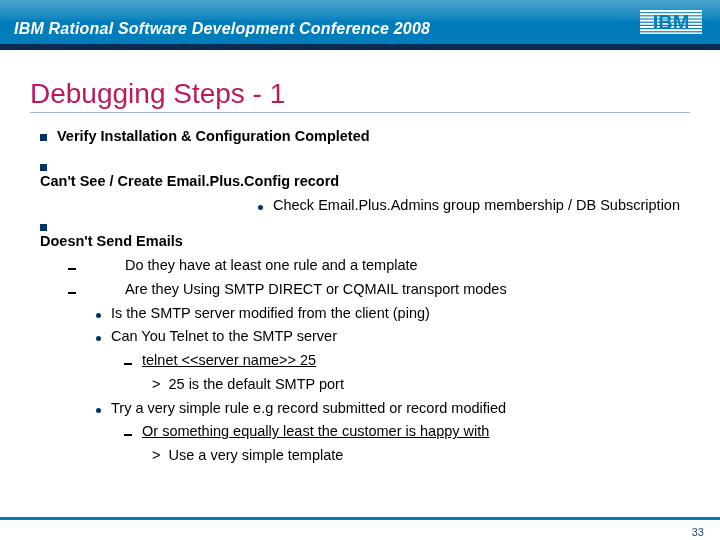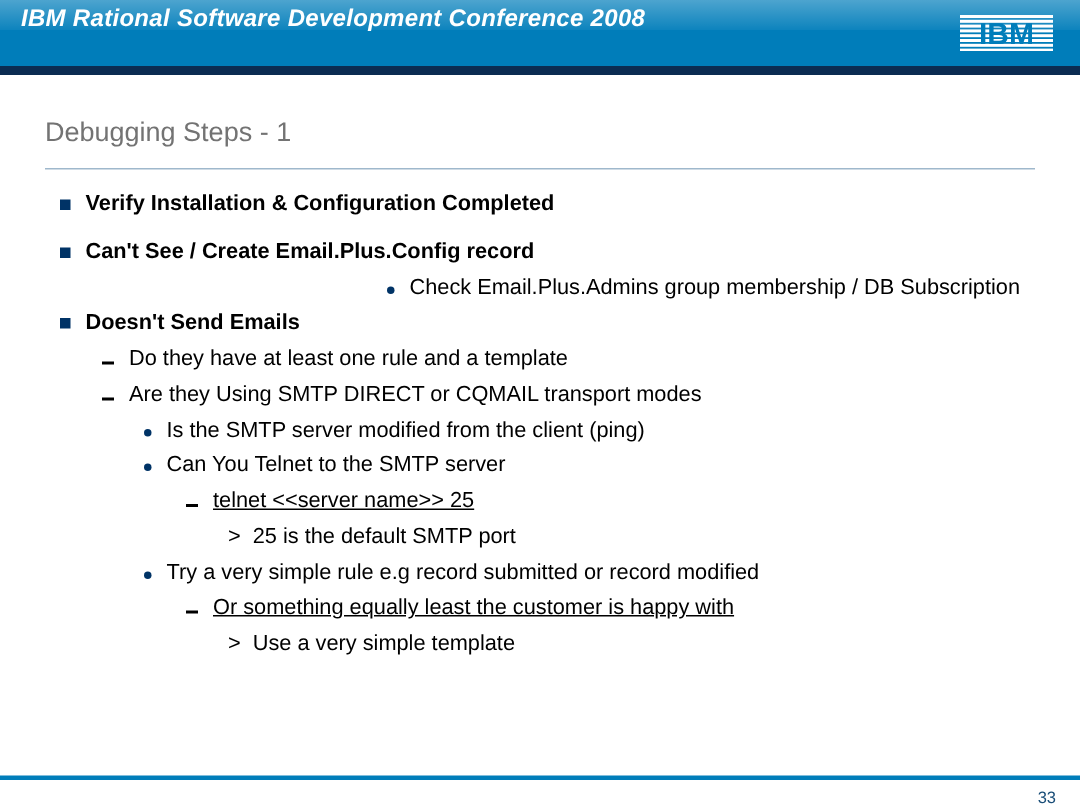--- a/index.html
+++ b/index.html
@@ -2,38 +2,38 @@
 <html><head>
 <meta charset="utf-8">
 <style>
   * { margin: 0; padding: 0; box-sizing: border-box; }
   html, body { width: 720px; height: 540px; font-family: Arial, Helvetica, sans-serif; background: #fff; }
   .slide { width: 720px; height: 540px; position: relative; background: #fff; overflow: hidden; }
   
   .banner { position: relative; width: 720px; height: 44px; background: #007dba; }
   .banner-gloss { position: absolute; left: 0; top: 0; width: 720px; height: 20px;
     background: linear-gradient(to bottom, rgba(255,255,255,0.30), rgba(255,255,255,0.05)); }
-  .banner-title { position: absolute; left: 14px; top: 4px; color: #fff; font-size: 16px; font-style: italic; font-weight: bold; letter-spacing: 0.2px; }
+  .banner-title { position: absolute; left: 14px; top: 20px; color: #fff; font-size: 16px; font-style: italic; font-weight: bold; letter-spacing: 0.2px; }
   .banner-underline { position: absolute; left: 0; top: 44px; width: 720px; height: 6px; background: #0b2c52; }
   .ibm-logo { position: absolute; right: 18px; top: 10px; width: 62px; height: 24px; }
   .ibm-bars { fill: #fff; }
   
-  .slide-title { position: absolute; left: 30px; top: 78px; font-size: 18px; color: #737373; font-weight: normal; }
+  .slide-title { position: absolute; left: 30px; top: 78px; font-size: 28px; color: #be185d; font-weight: normal; }
   .title-rule  { position: absolute; left: 30px; top: 112px; width: 660px; height: 1px; background: #9fb8cc; }
   
   .content { position: absolute; left: 40px; top: 126px; width: 640px; color: #000; font-size: 14.5px; line-height: 1.5; }
   .row { display: flex; align-items: baseline; }
   .sq { display: inline-block; width: 7px; height: 7px; background: #003366; margin-right: 10px; margin-top: 6px; flex: none; }
   .dot { display: inline-block; width: 5px; height: 5px; background: #003366; border-radius: 50%; margin-right: 10px; margin-top: 7px; flex: none; }
   .dash { display: inline-block; width: 8px; height: 2px; background: #000; margin-right: 10px; margin-top: 9px; flex: none; }
   .ang { color: #000; margin-right: 8px; flex: none; }
   .lvl0 { margin-left: 0px; font-weight: bold; margin-bottom: 10px; }
-  .lvl0nb { margin-left: 0px; font-weight: bold; margin-bottom: 2px; }
+  .lvl0nb { margin-left: 0px; font-weight: bold; margin-bottom: 2px; flex-direction: column; }
   .lvl1 { margin-left: 28px; margin-bottom: 2px; justify-content: flex-end; }
-  .lvl1d { margin-left: 28px; margin-bottom: 2px; } 
+  .lvl1d { margin-left: 28px; margin-bottom: 2px; gap: 39px; } 
   .lvl2 { margin-left: 56px; margin-bottom: 2px; }
   .lvl3 { margin-left: 84px; margin-bottom: 2px; text-decoration: underline; }
   .lvl4 { margin-left: 112px; margin-bottom: 2px; }
   
   .foot-bar { position: absolute; left: 0; bottom: 20px; width: 720px; height: 3px; background: #007dba; }
   .page-num { position: absolute; right: 16px; bottom: 2px; font-size: 11px; color: #1a4e78; }
 </style>
 </head>
 <body>
 

